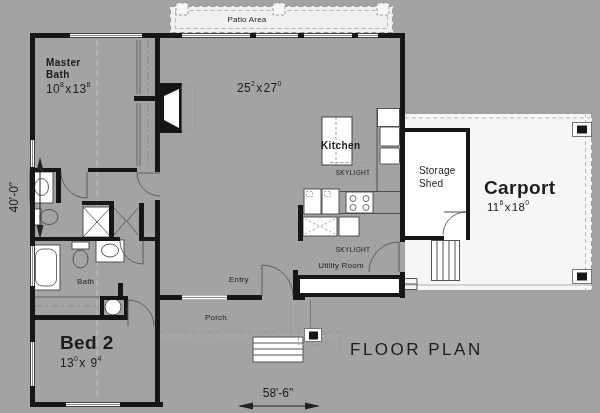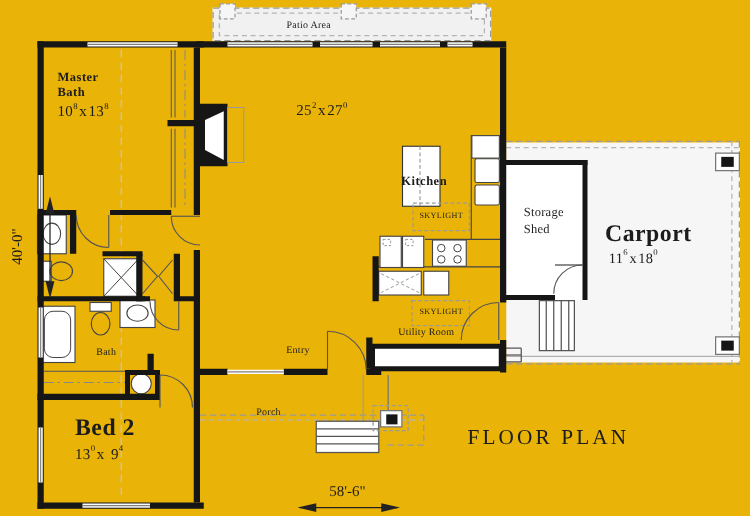--- a/index.html
+++ b/index.html
@@ -1,17 +1,17 @@
 <!DOCTYPE html>
 <html><head>
 <meta charset="utf-8">
 <style>
   html,body{margin:0;padding:0;background:#fcfcfc;}
-  #plan{position:relative;width:600px;height:413px;background:#eab308;overflow:hidden;
-        font-family:Liberation Serif, serif;color:#1c1c1c;}
+  #plan{position:relative;width:600px;height:413px;background:#a3a3a3;overflow:hidden;
+        font-family:Liberation Sans, sans-serif;color:#1c1c1c;}
   #plan svg{position:absolute;left:0;top:0;}
   .lbl{position:absolute;white-space:nowrap;line-height:1.2;}
   .room-name{font-weight:600;letter-spacing:0.4px;}
   .fs15{font-size:19px;} .fs14{font-size:10px;}
   .small{font-size:8px;letter-spacing:0.2px;}
   .tiny{font-size:6.5px;letter-spacing:0.3px;}
   .dim-text{font-size:12px;font-weight:500;}
   .room-dim{font-size:12px;margin-top:1px;letter-spacing:0.3px;}
   .room-dim sup{font-size:7px;position:relative;top:-1px;vertical-align:super;line-height:0;}
   .sep{margin:0 1px;}
@@ -297,26 +297,26 @@
     <div>Storage</div>
     <div>Shed</div>
   </div>
 
   <div class="lbl" style="left:484px;top:177px;">
     <div class="room-name fs15">Carport</div>
     <div class="room-dim" style="font-size:11.5px;margin-left:3px;"><span>11</span><sup>6</sup><span class="sep">x</span><span>18</span><sup>0</sup></div>
   </div>
 
   <div class="lbl small" style="left:229px;top:275px;text-align:center;">Entry</div>
-  <div class="lbl small" style="left:205px;top:313px;margin-top:12px;">Porch</div>
+  <div class="lbl small" style="left:205px;top:313px;">Porch</div>
   <div class="lbl small" style="left:77px;top:277px;">Bath</div>
 
   <div class="lbl" style="left:60px;top:332px;">
     <div class="room-name fs15">Bed 2</div>
     <div class="room-dim bed2-dim"><span>13</span><sup>0</sup><span class="sep">x</span><span>9</span><sup>4</sup></div>
   </div>
 
-  <div class="lbl title" style="left:350px;top:340px;margin-left:24px;">FLOOR PLAN</div>
+  <div class="lbl title" style="left:350px;top:340px;">FLOOR PLAN</div>
 
   <div class="lbl center dim-text" style="left:278px;top:386px;">58'-6"</div>
   <div class="lbl dim-text vrot" style="left:-18px;top:190px;">40'-0"</div>
 
 </div>
 
 </body></html>

